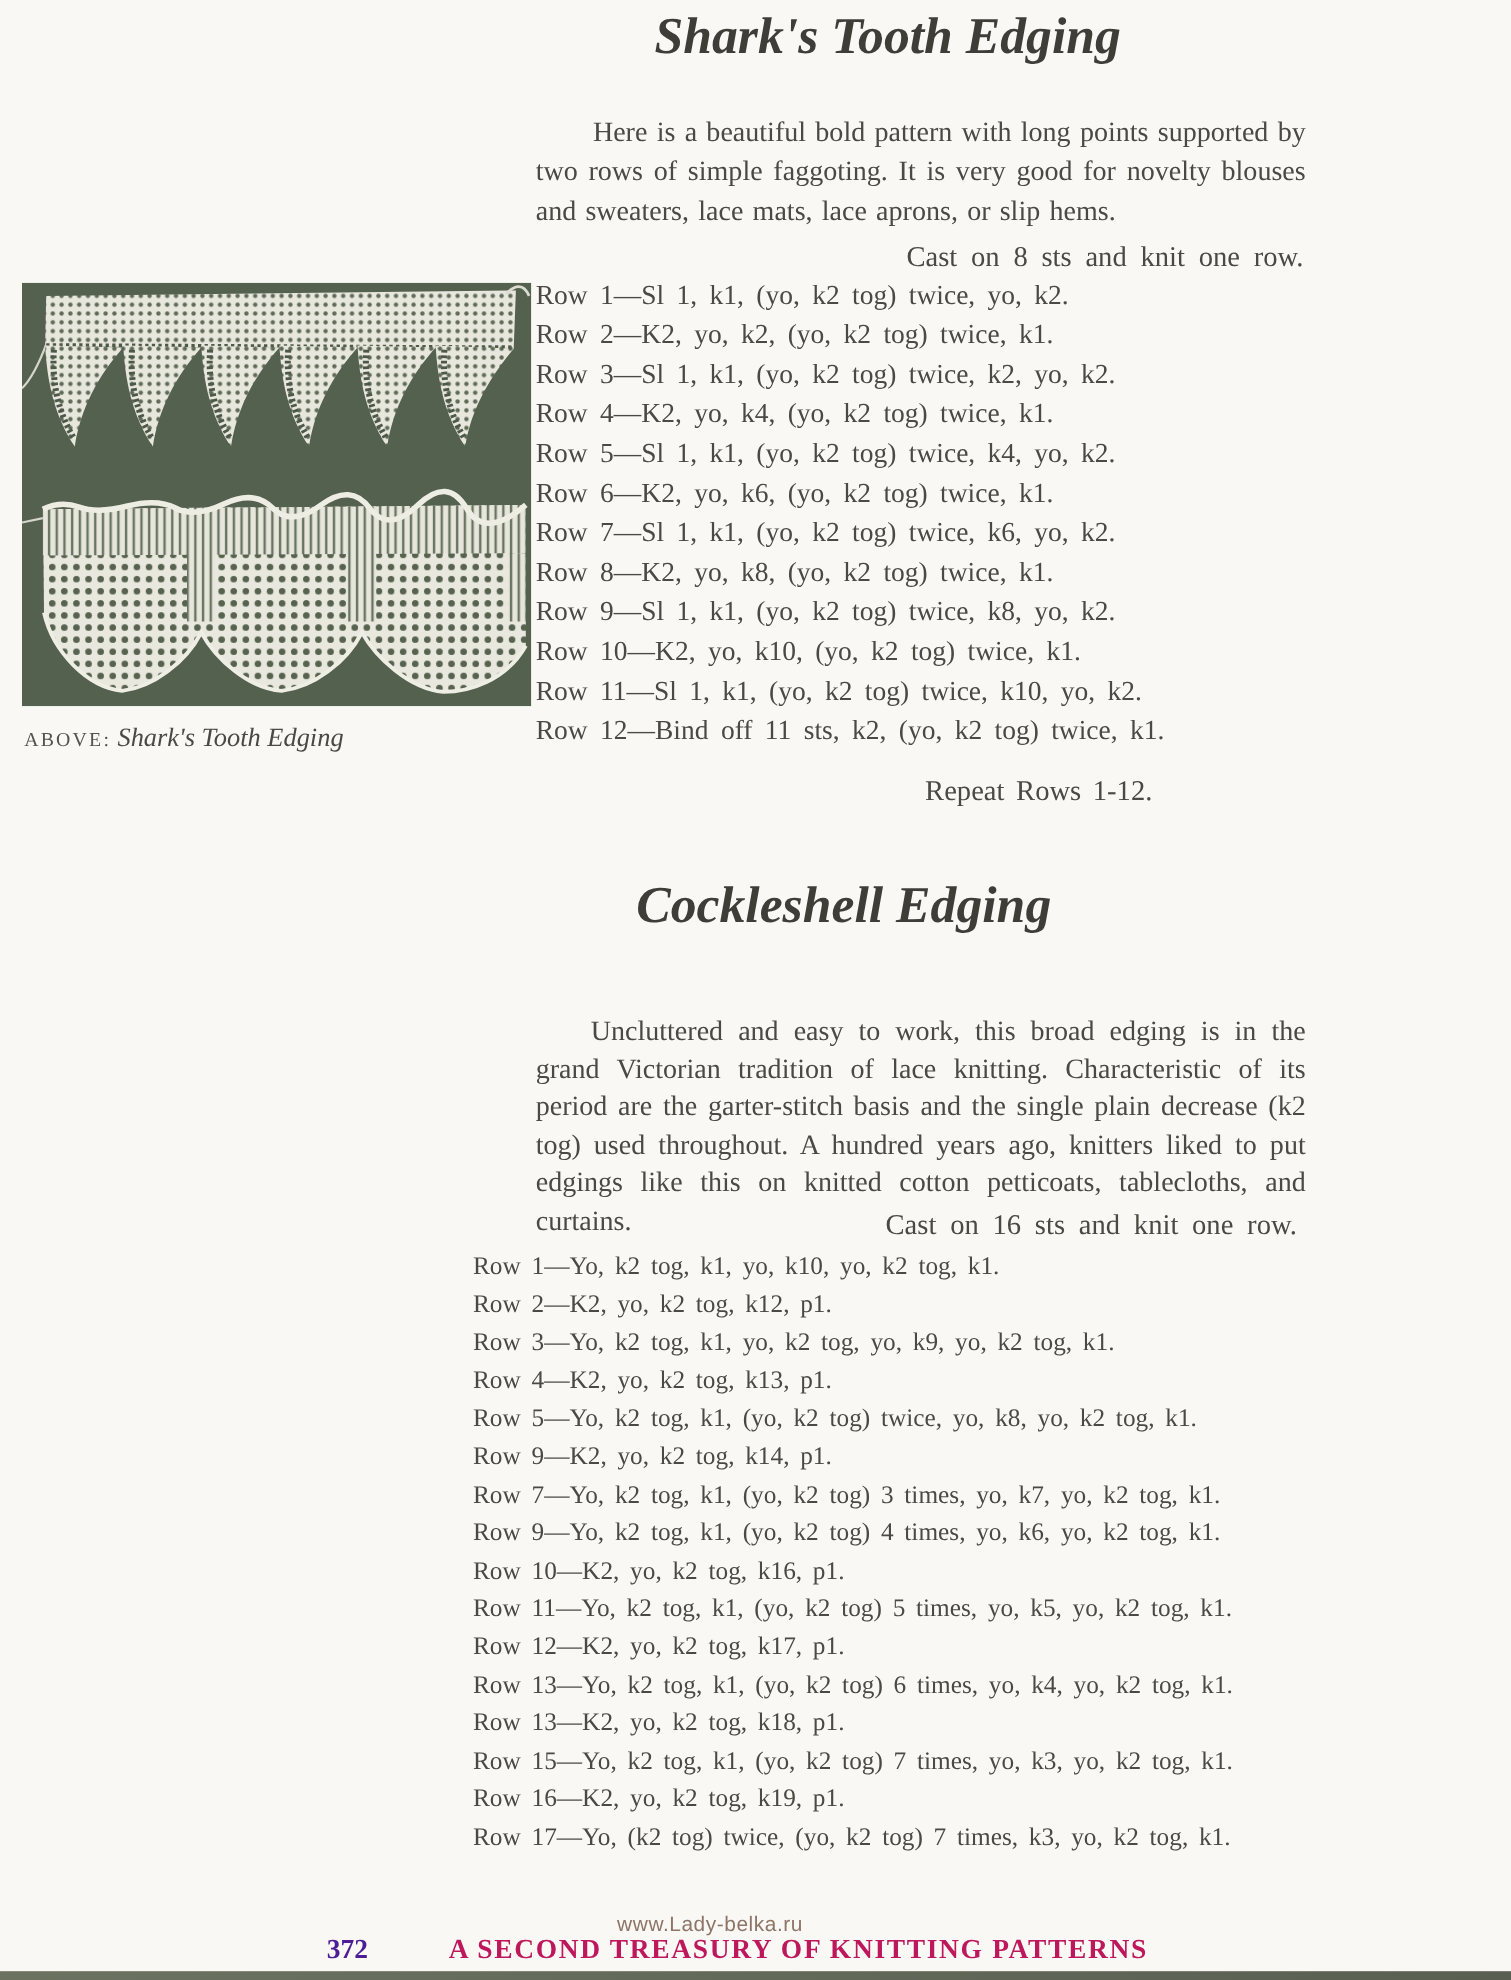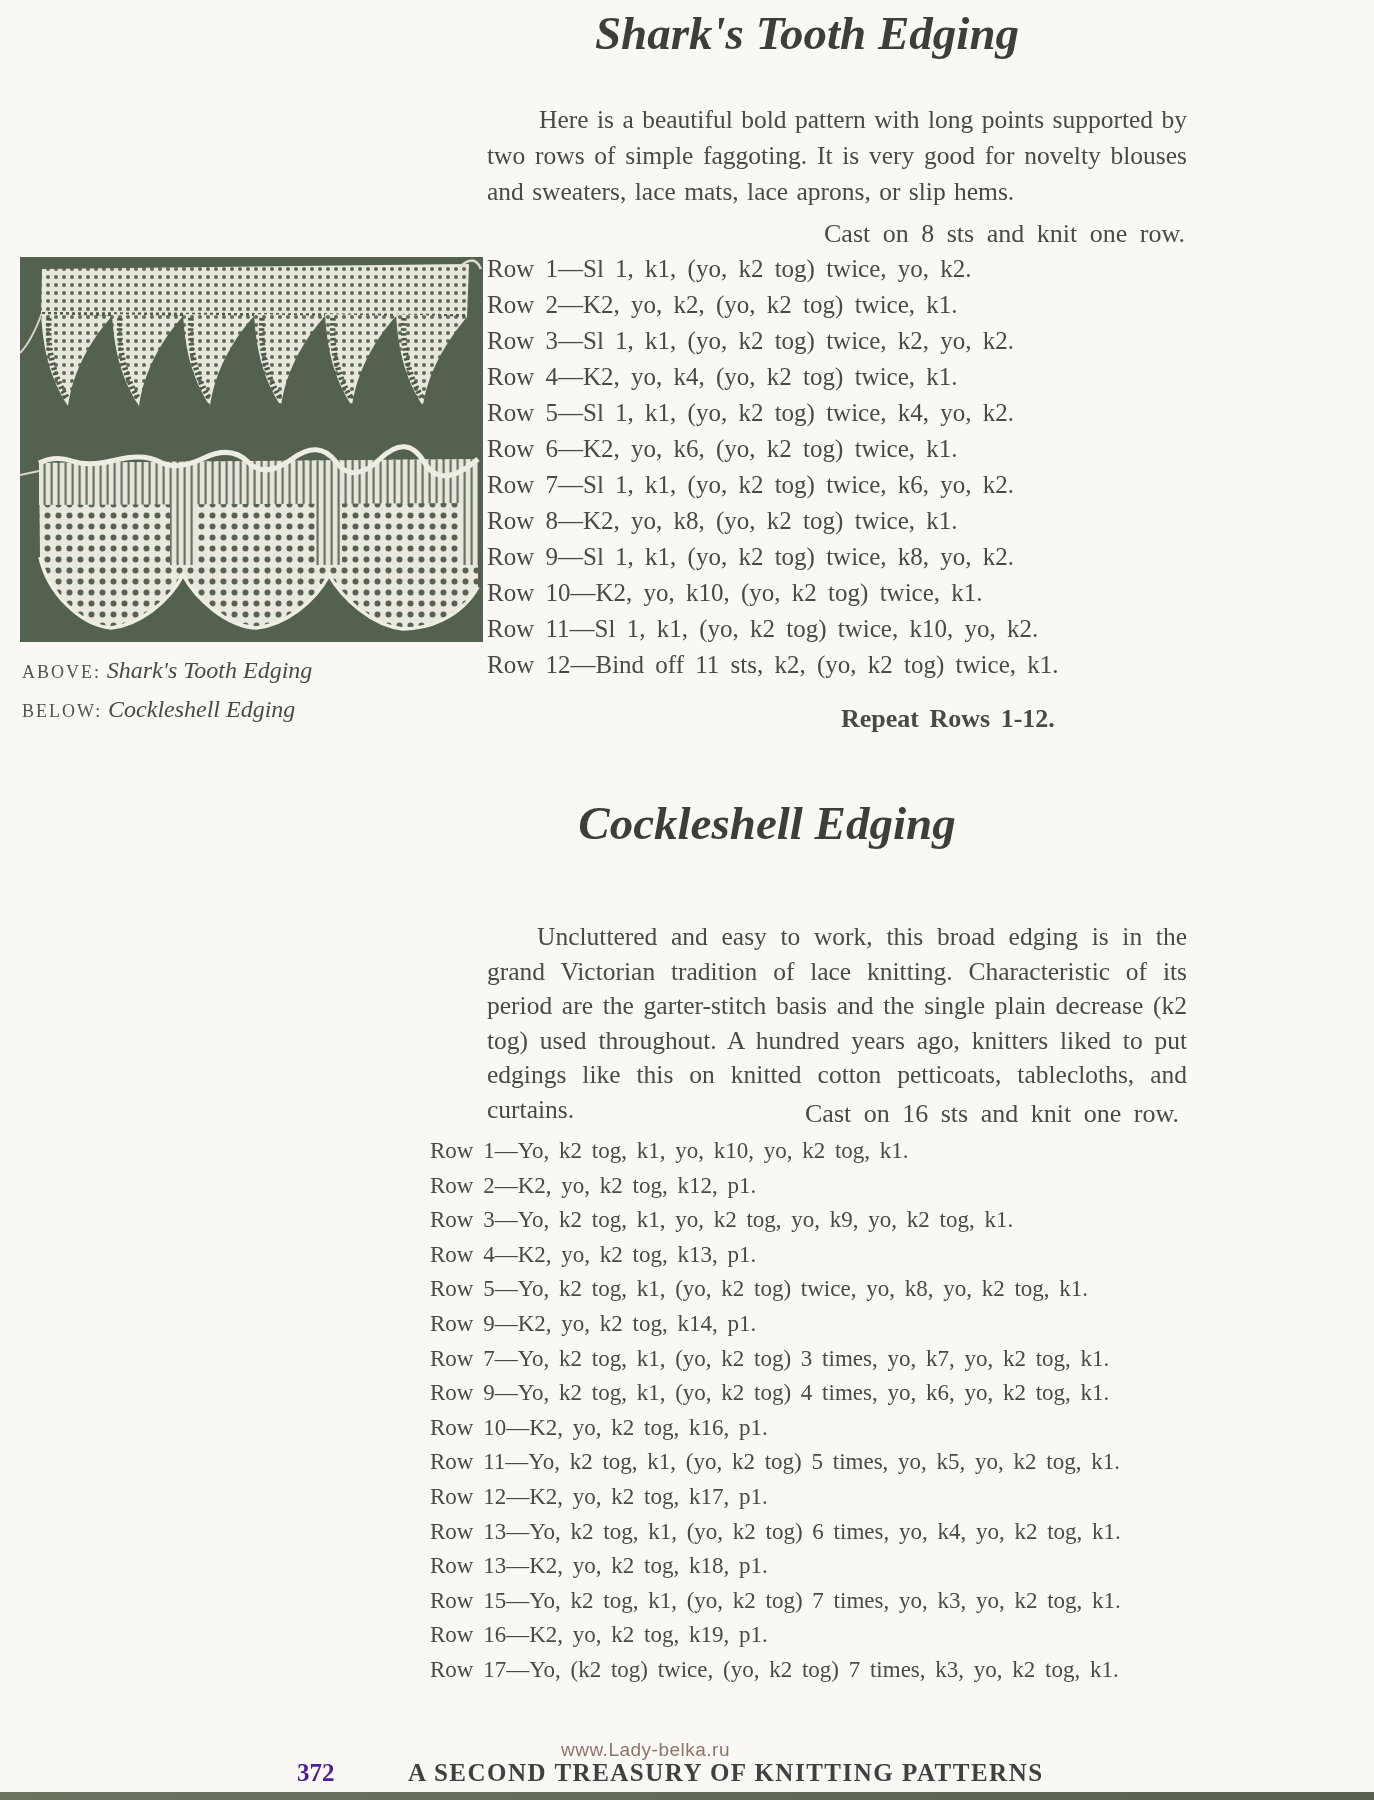--- a/index.html
+++ b/index.html
@@ -18,35 +18,35 @@
   .caption{left:22px;top:652px;width:420px;line-height:37px;font-size:23px;}
   .cap-label{font-size:18px;letter-spacing:2px;color:#53524c;}
   .cap-title{font-style:italic;font-size:24px;color:#4a4944;}
   
   .shark-title{left:487px;top:6px;width:640px;text-align:center;
     font-size:47px;font-weight:bold;font-style:italic;color:#3e3d38;}
   .shark-intro{left:487px;top:102px;width:700px;font-size:25.5px;line-height:36px;
     text-align:justify;text-indent:52px;word-spacing:2px;}
   .shark-cast{left:487px;top:219px;width:698px;text-align:right;font-size:26px;word-spacing:6px;}
   .shark-rows{left:487px;top:251px;width:710px;font-size:25px;line-height:36px;word-spacing:5px;}
-  .shark-repeat{left:841px;top:704px;font-size:26px;word-spacing:4px;font-weight:bold;}
+  .shark-repeat{left:841px;top:704px;font-size:26px;word-spacing:4px;}
   
   .cockle-title{left:487px;top:796px;width:560px;text-align:center;
     font-size:47px;font-weight:bold;font-style:italic;color:#3e3d38;}
   .cockle-intro{left:487px;top:920px;width:700px;font-size:25.5px;line-height:34.5px;
     text-align:justify;text-indent:50px;word-spacing:1px;}
   .cockle-cast{left:487px;top:1099px;width:692px;text-align:right;font-size:26px;word-spacing:6px;}
   .cockle-rows{left:430px;top:1134px;width:930px;font-size:23px;line-height:34.6px;word-spacing:4px;}
   .row-line{white-space:nowrap;}
   
   .watermark{left:561px;top:1706px;font-family:"Liberation Sans",sans-serif;
     font-size:19px;color:#8e7568;letter-spacing:0.5px;margin-top:33px;}
   .footer-num{left:297px;top:1759px;font-size:25px;font-weight:bold;color:#4c1d95;}
   .footer-title{left:408px;top:1759px;font-size:25px;font-weight:bold;
-    letter-spacing:1.5px;color:#404040;}
+    letter-spacing:1.5px;color:#be185d;}
   .bottom-strip{left:0;bottom:0;width:1374px;height:8px;
     background:linear-gradient(90deg,#6b7260,#596052);}
 </style>
 </head>
 <body>
 
 <div class="page">
 
   <div class="abs photo">
     <svg width="463" height="385" viewBox="0 0 463 385">
@@ -99,24 +99,20 @@
         <path d="M0,218 L19,214" stroke="#d6d6cc" stroke-width="2" fill="none"></path>
       </g>
     </svg>
   </div>
 
   <div class="abs caption">
     <div>
       <span class="cap-label">ABOVE:</span>
       <span class="cap-title">Shark's Tooth Edging</span>
     </div>
-    <div>
-      <span class="cap-label">BELOW:</span>
-      <span class="cap-title">Cockleshell Edging</span>
-    </div>
   </div>
 
   <h1 class="abs shark-title" style="margin:0;">Shark's Tooth Edging</h1>
   <p class="abs shark-intro" style="margin:0;">Here is a beautiful bold pattern with long points supported by two rows of simple faggoting. It is very good for novelty blouses and sweaters, lace mats, lace aprons, or slip hems.</p>
   <div class="abs shark-cast">Cast on 8 sts and knit one row.</div>
   <div class="abs shark-rows">
       <div class="row-line">Row 1—Sl 1, k1, (yo, k2 tog) twice, yo, k2.</div>
       <div class="row-line">Row 2—K2, yo, k2, (yo, k2 tog) twice, k1.</div>
       <div class="row-line">Row 3—Sl 1, k1, (yo, k2 tog) twice, k2, yo, k2.</div>
       <div class="row-line">Row 4—K2, yo, k4, (yo, k2 tog) twice, k1.</div>

